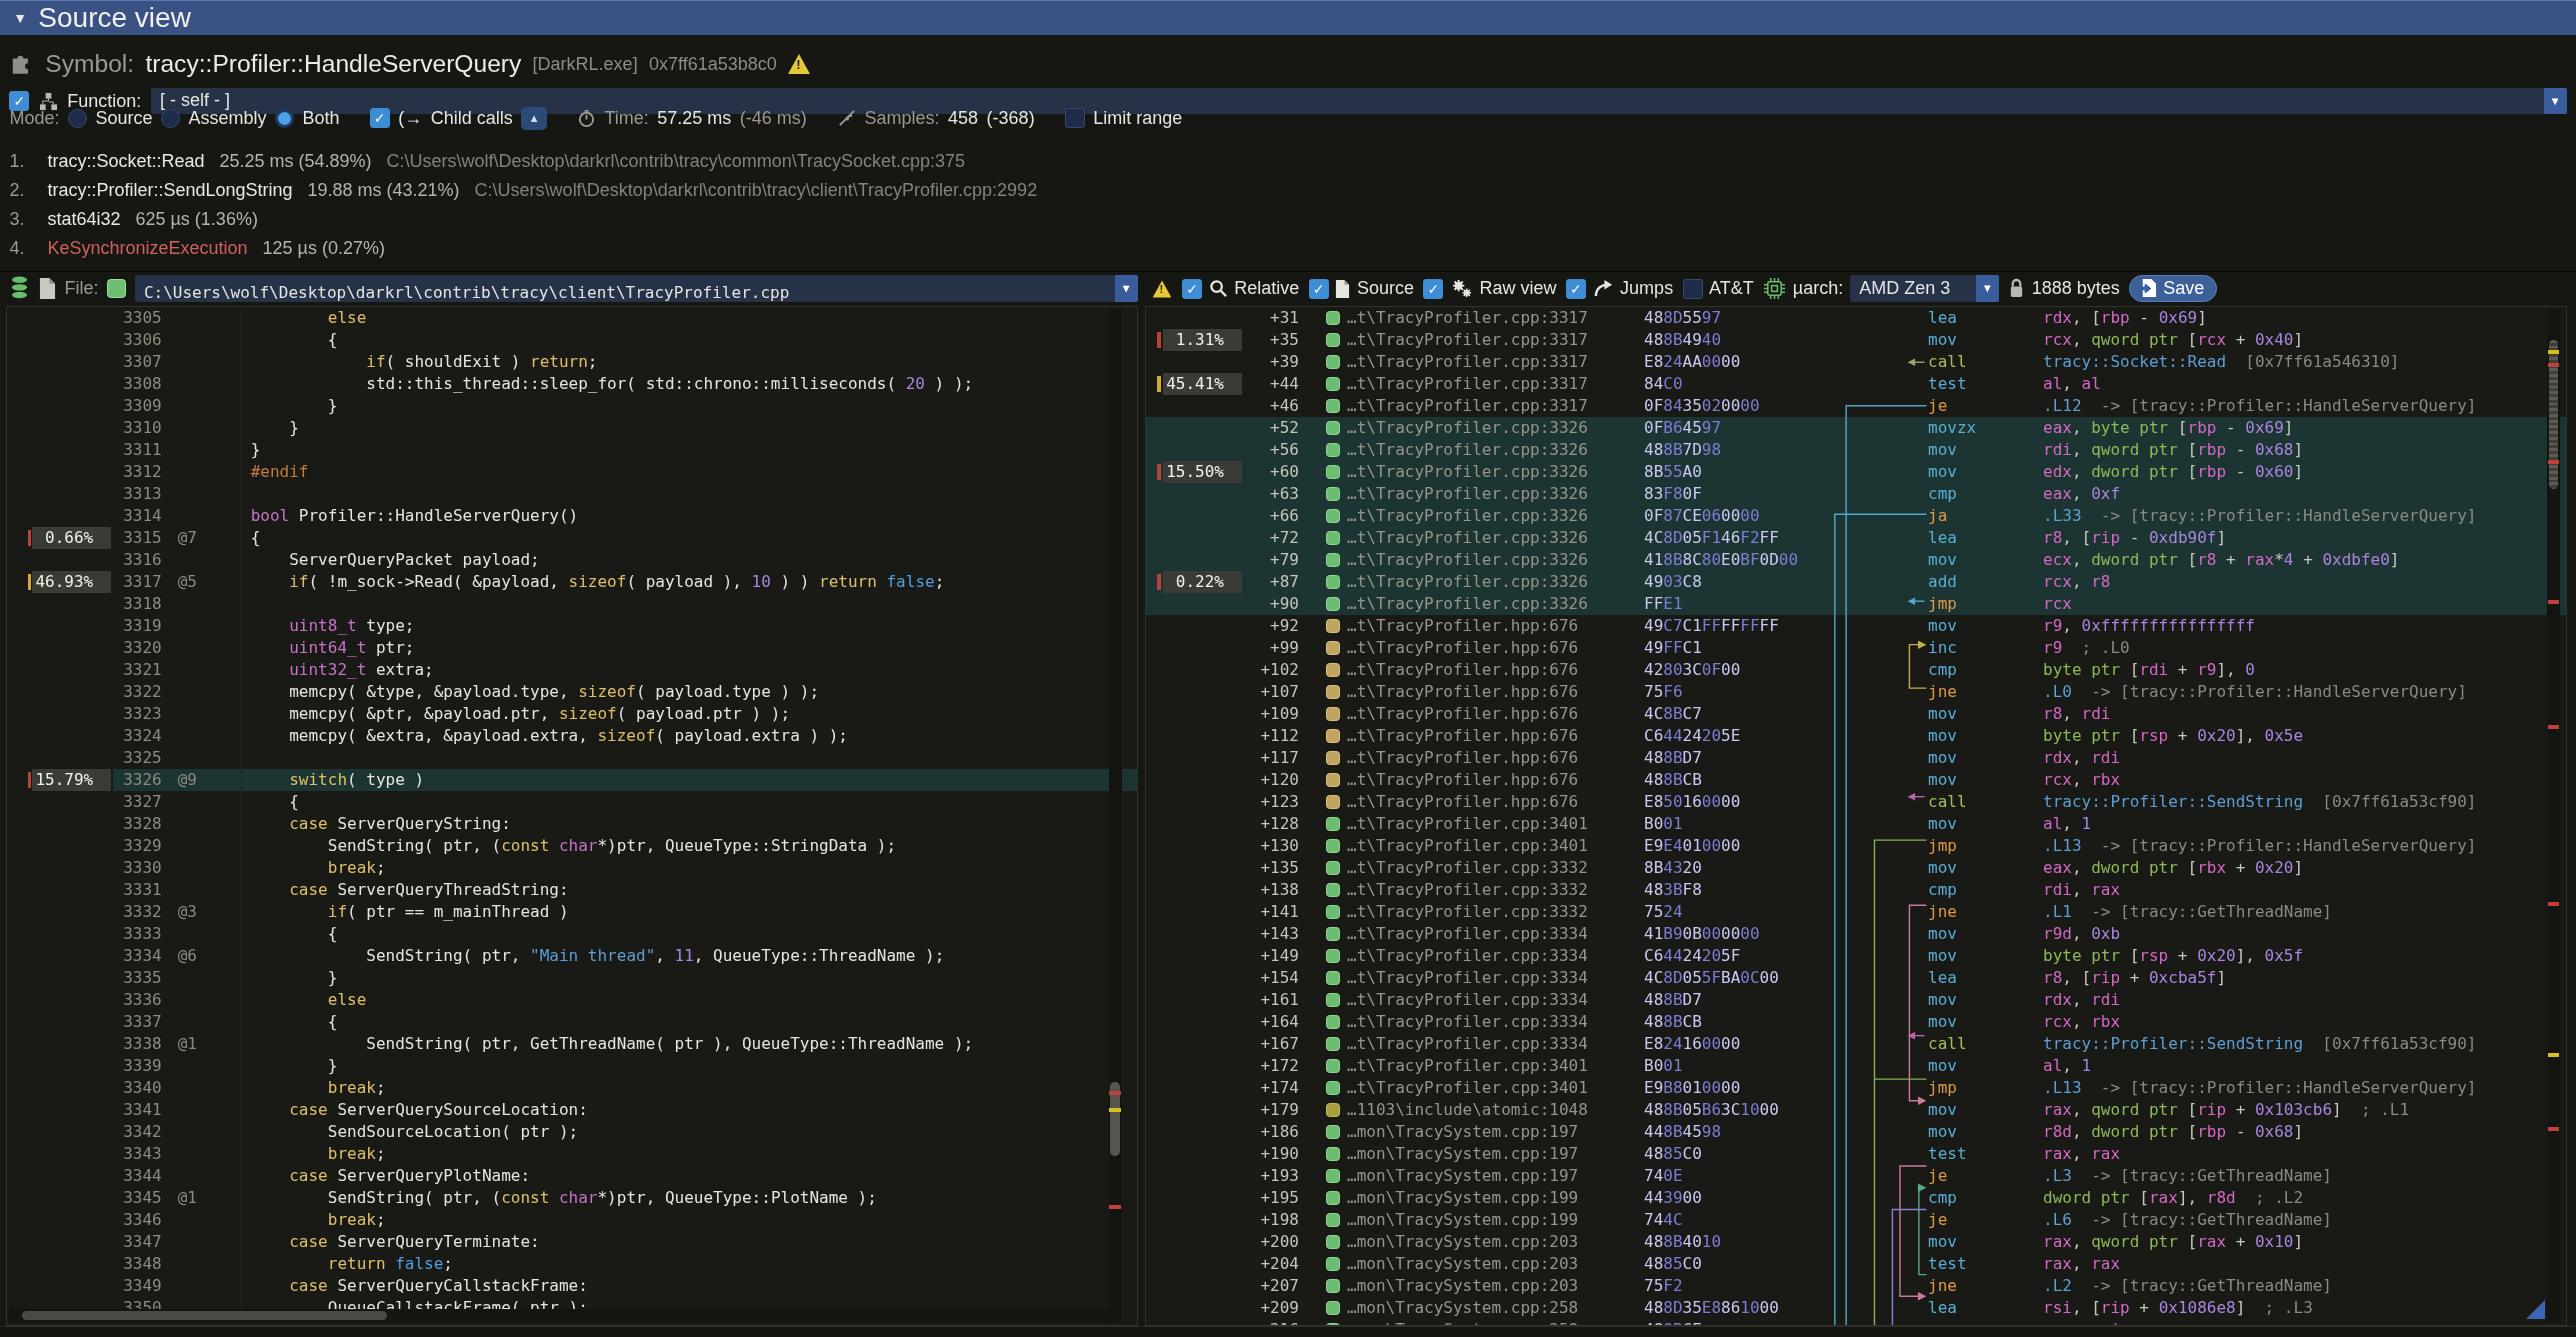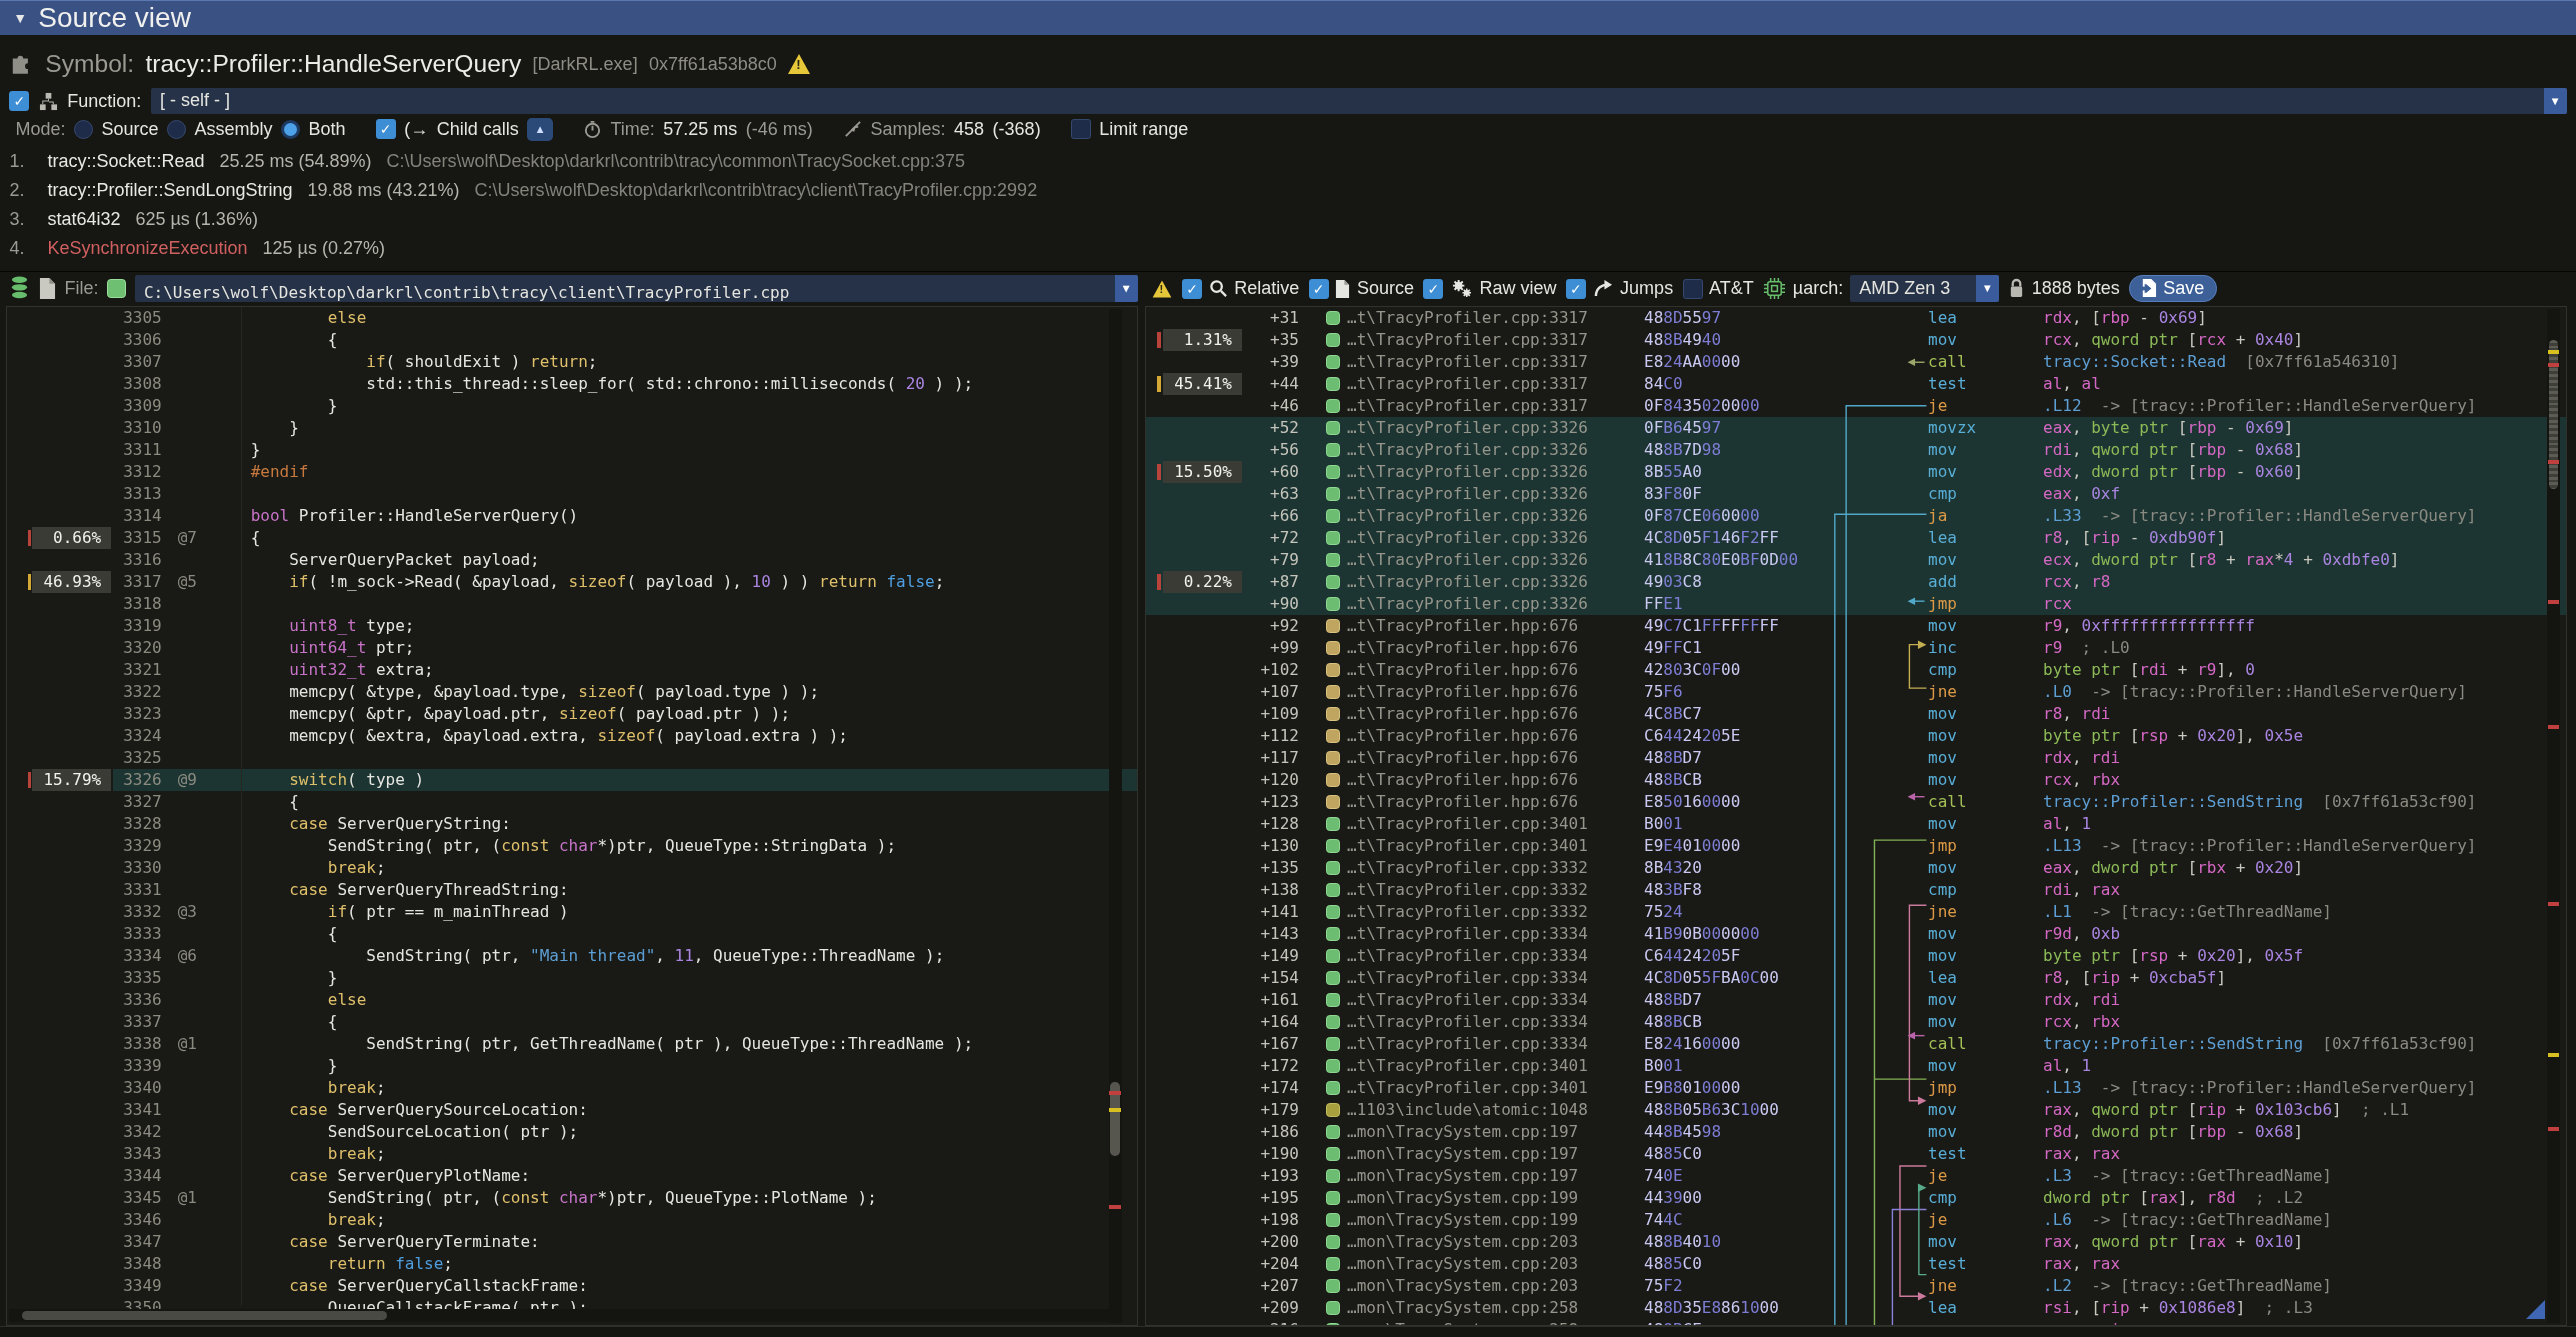--- a/index.html
+++ b/index.html
@@ -10,21 +10,21 @@
             border-top:1.9px solid #5b79b0;display:flex;align-items:center;gap:11.3px;padding-left:13.2px;box-sizing:border-box;}
   .tb-collapse{color:#e8e8e8;font-size:14px;}
   .tb-title{color:#f0f0ee;font-size:28px;}
   
   .symrow{position:absolute;left:9.4px;top:43px;height:42px;display:flex;align-items:center;gap:11.3px;text-align:center;}
   .sym-label{color:#9a9a92;font-size:24.6px;}
   .sym-name{color:#ecece7;font-size:24.6px;}
   .sym-mod,.sym-addr{color:#8d8d85;font-size:18px;}
   .funcrow{position:absolute;left:9.4px;top:87px;right:9.4px;height:28px;display:flex;align-items:center;gap:9.4px;}
   .func-label{color:#e6e6e1;font-size:18px;}
-  .moderow{position:absolute;left:9.4px;top:115px;height:28px;display:flex;align-items:center;gap:8.5px;font-size:18px;margin-left:6px;}
+  .moderow{position:absolute;left:9.4px;top:104px;height:28px;display:flex;align-items:center;gap:8.5px;font-size:18px;}
   .gray{color:#9a9a92;}
   .white{color:#e6e6e1;}
   .sep{width:13.2px;}
   
   .cb{width:20px;height:20px;border-radius:2.8px;background:#1e2c49;border:0.9px solid #35496f;
       display:inline-flex;align-items:center;justify-content:center;color:#fff;font-size:14px;box-sizing:border-box;flex:none;}
   .cb.on{background:#3e8ed6;border-color:#3e8ed6;}
   .rd{width:19px;height:19px;border-radius:50%;background:#1e2c49;border:0.9px solid #35496f;box-sizing:border-box;flex:none;}
   .rd.on{background:#4da1e8;border:3.8px solid #1e3a63;}
   .upbtn{width:25.5px;height:23px;border-radius:4.7px;background:#2c4a78;color:#cfe0ff;font-size:11.3px;
@@ -60,21 +60,21 @@
   #src-pane{left:5.7px;width:1132px;}
   #asm-pane{left:1145px;width:1422px;}
   #src-pane:after{content:"";position:absolute;left:234px;top:0;bottom:19px;width:0.9px;background:#26261f;}
   .mono,#src-rows,#asm-rows{font-family:"DejaVu Sans Mono",monospace;font-size:16px;}
   .srow,.arow{position:relative;height:22px;line-height:22px;white-space:pre;}
   .srow.hl{background:linear-gradient(90deg,rgba(0,0,0,0) 0 106px,#1d3532 106px);}
   .arow.h{background:#1d3532;}
   .pbar{position:absolute;top:2.8px;width:3.8px;height:16px;}
   .pbar.r{background:#b8433a;}
   .pbar.y{background:#d4a834;}
-  .ppct{position:absolute;top:0;background:#3b3b36;color:#f2f2ec;text-align:right;padding-right:10px;box-sizing:border-box;}
+  .ppct{position:absolute;top:0;background:#3b3b36;color:#f2f2ec;text-align:right;padding-right:18px;box-sizing:border-box;}
   .srow .pbar{left:21px;}  .srow .ppct{left:25.5px;width:79px;}
   .srow .lnum{position:absolute;left:106px;width:49px;text-align:right;color:#8b8b80;}
   .srow .anno{position:absolute;left:171px;color:#8a8a80;}
   .srow .code{position:absolute;left:244px;}
   .arow .pbar{left:11.3px;}  .arow .ppct{left:17px;width:79px;}
   .arow .off{position:absolute;left:98px;width:55px;text-align:right;color:#c4c4bb;}
   .arow .fic{position:absolute;left:180px;top:3.8px;width:14px;height:14px;border-radius:3.8px;}
   .fic.g{background:#6cbd71;border:0.9px solid #8fd894;box-sizing:border-box;}
   .fic.t{background:#bfa55f;border:0.9px solid #d8c27e;box-sizing:border-box;}
   .fic.o{background:#a8a03f;border:0.9px solid #c4bd5e;box-sizing:border-box;}

